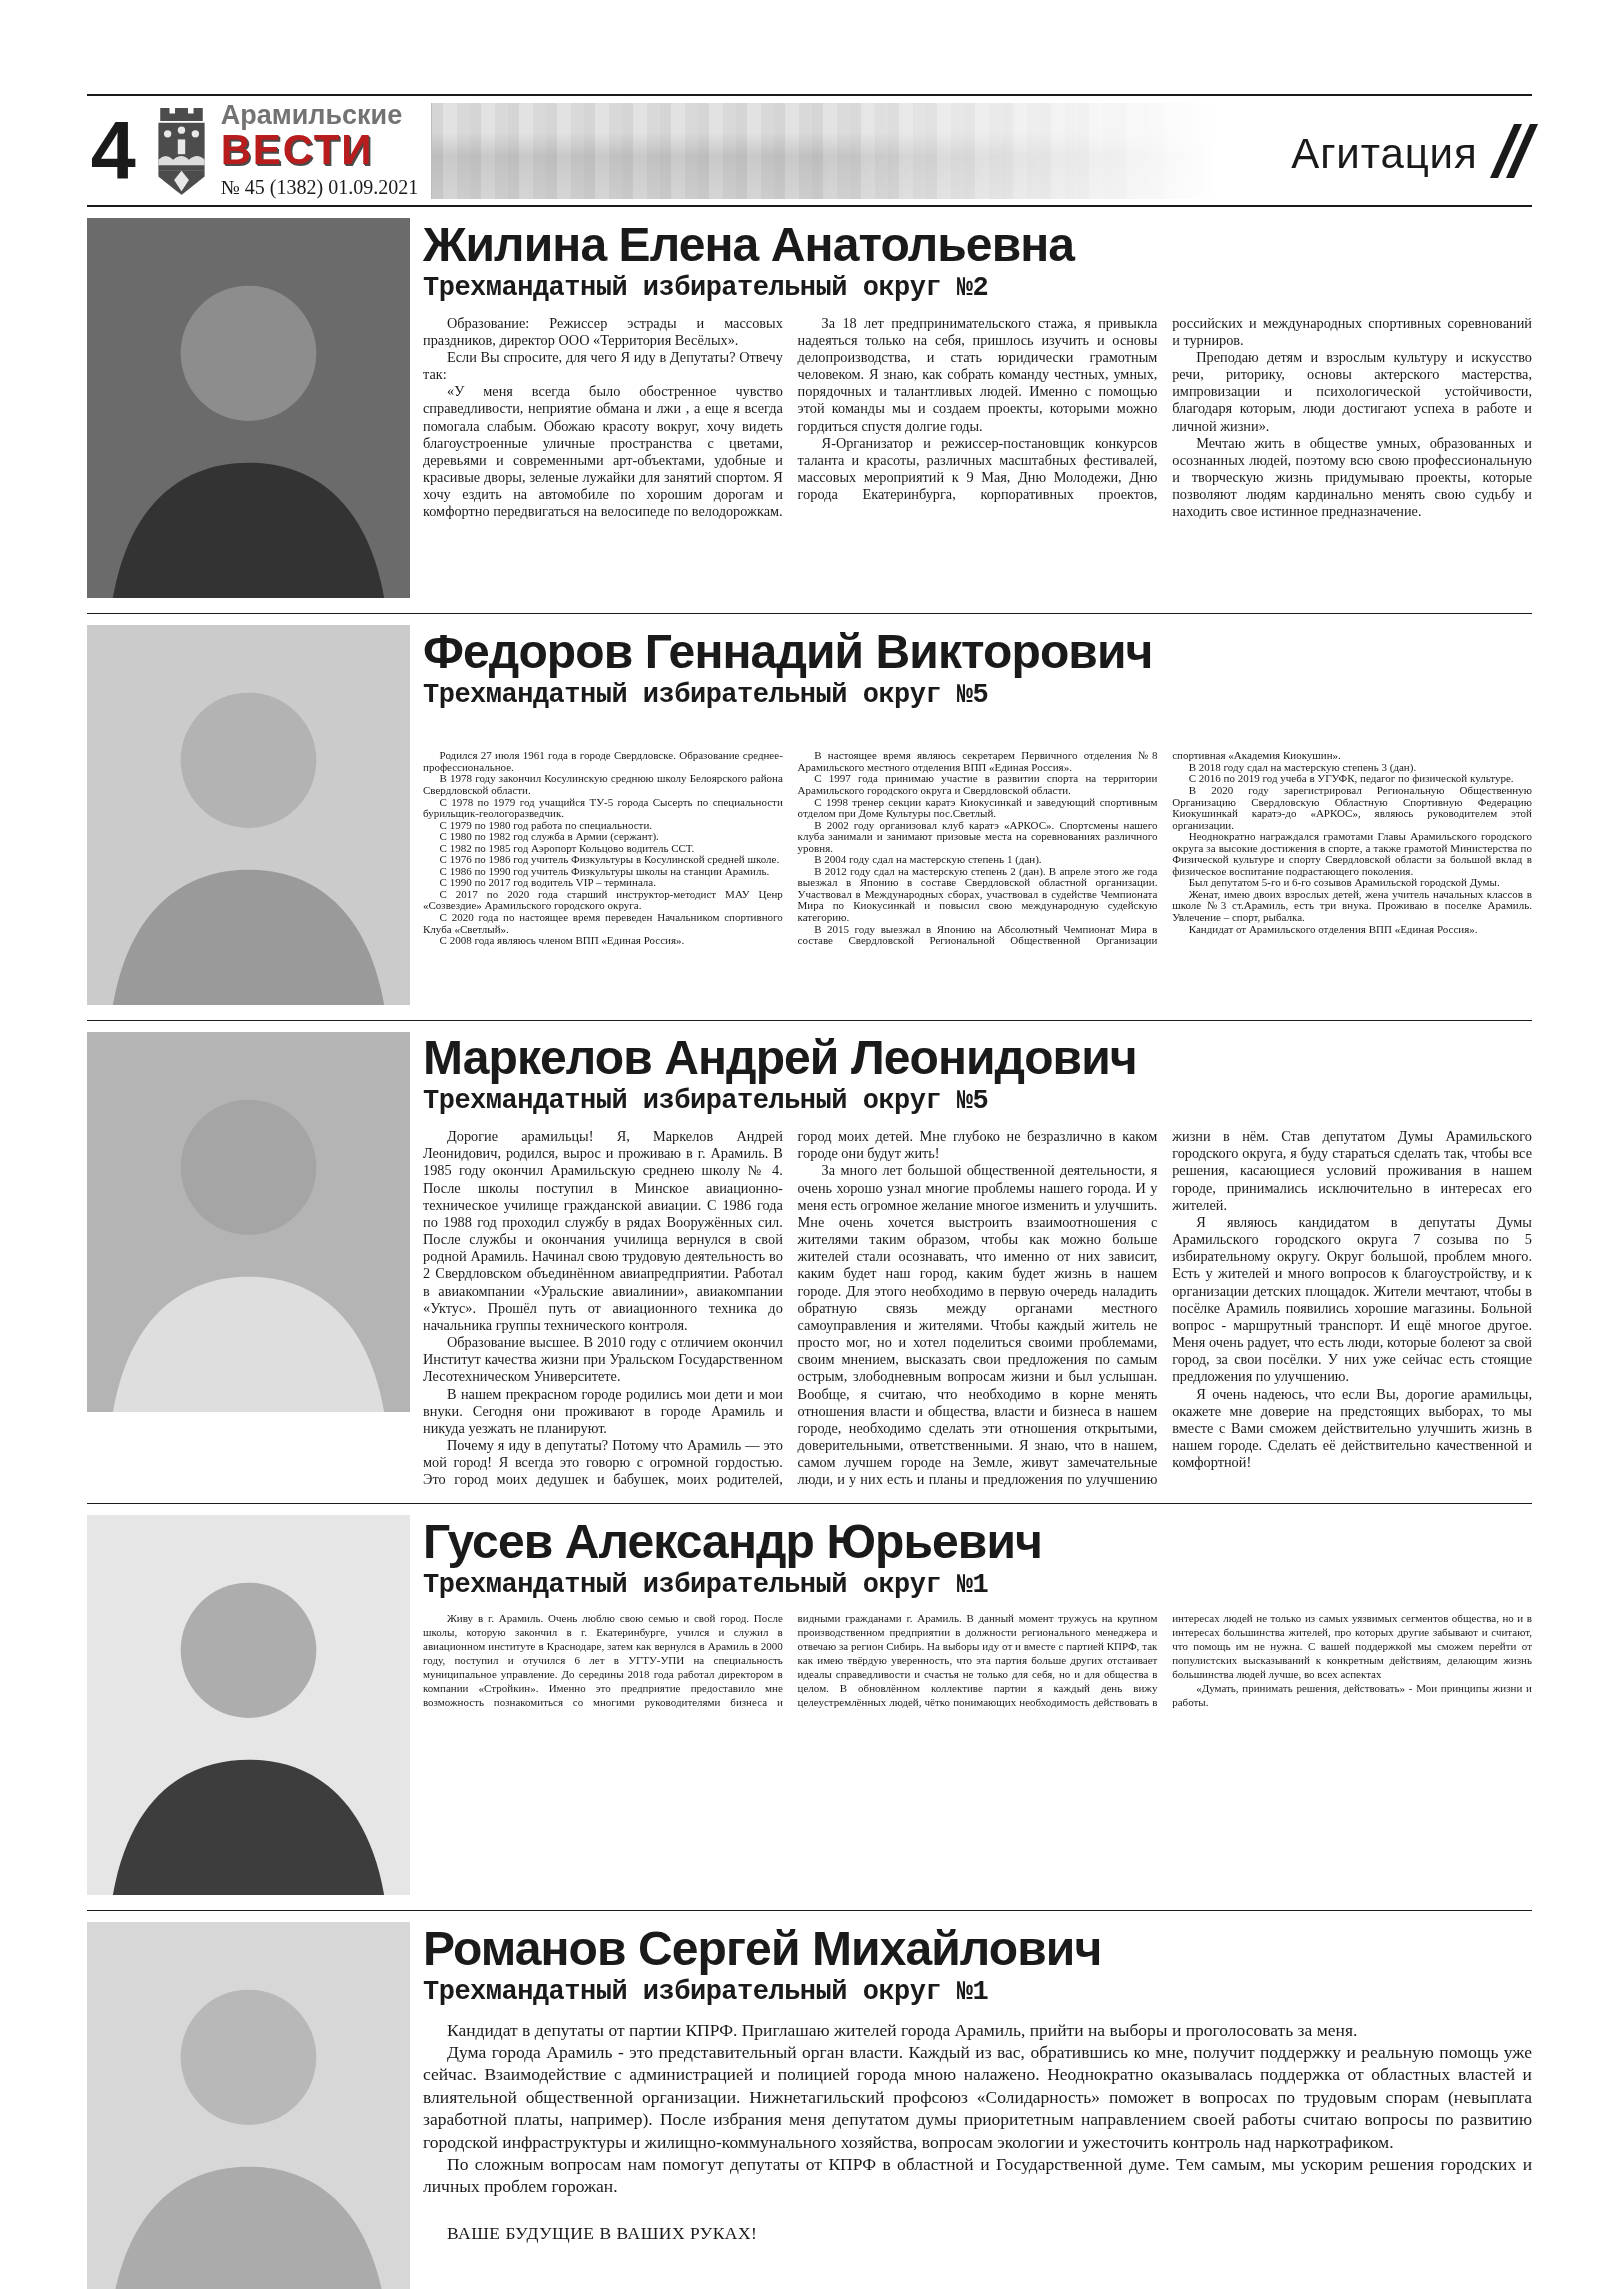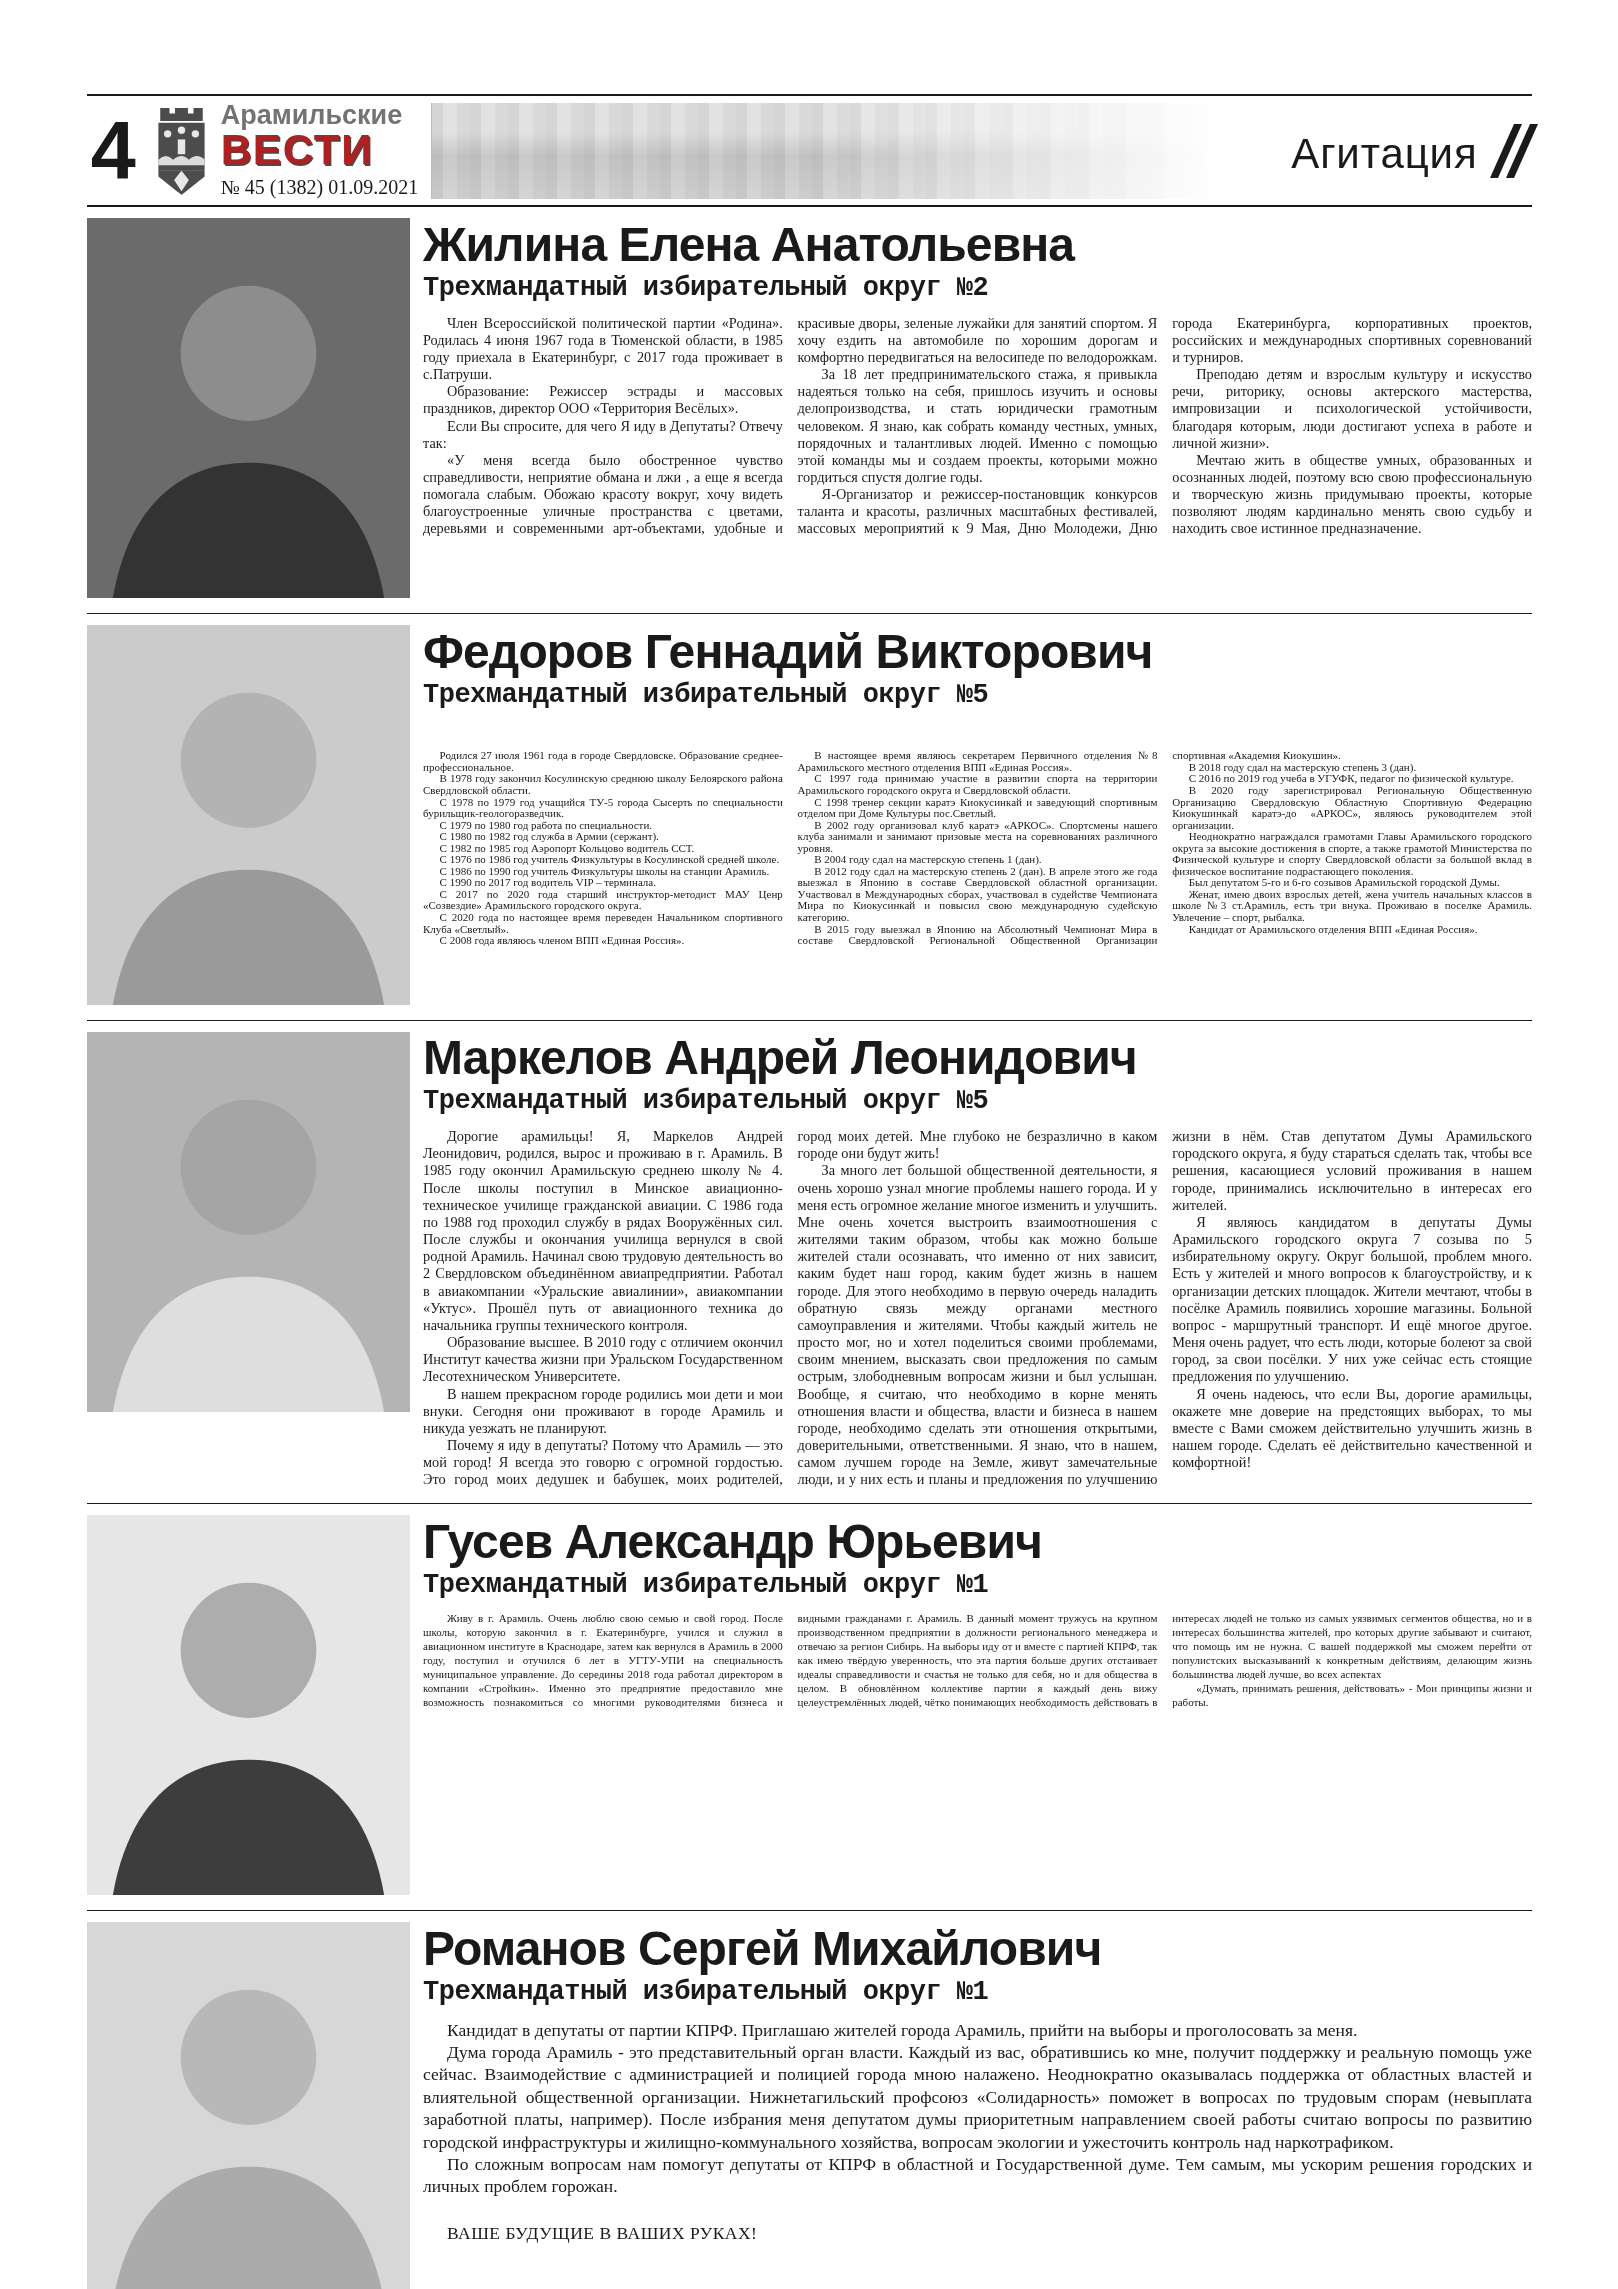--- a/index.html
+++ b/index.html
@@ -95,21 +95,20 @@
       <svg class="tone1" viewBox="0 0 100 118" preserveAspectRatio="none">
         <rect class="bg" x="0" y="0" width="100" height="118"></rect>
         <circle class="head" cx="50" cy="42" r="21"></circle>
         <path class="torso" d="M8 118 C14 84 34 76 50 76 C66 76 86 84 92 118 Z"></path>
       </svg>
     </div>
     <div class="content">
       <h1 class="cand-name">Жилина Елена Анатольевна</h1>
       <h2 class="cand-district">Трехмандатный избирательный округ №2</h2>
       <div class="bio cols3 body-md">
-          <p>Член Всероссийской политической партии «Родина». Родилась 4 июня 1967 года  в Тюменской области, в 1985 году приехала в Екатеринбург, с 2017 года проживает в с.Патруши.</p>
           <p>Образование: Режиссер эстрады и массовых праздников, директор ООО «Территория Весёлых».</p>
           <p>Если Вы  спросите, для чего Я иду в Депутаты? Отвечу так:</p>
           <p>«У меня всегда было обостренное чувство справедливости, неприятие обмана и лжи , а еще я всегда помогала слабым. Обожаю красоту вокруг, хочу видеть благоустроенные уличные пространства с цветами, деревьями и современными арт-объектами, удобные и красивые дворы, зеленые лужайки для занятий спортом. Я хочу ездить на автомобиле по хорошим дорогам и комфортно передвигаться на велосипеде по велодорожкам.</p>
           <p>За 18 лет предпринимательского стажа, я привыкла надеяться только на себя, пришлось изучить и основы делопроизводства, и стать юридически грамотным человеком. Я знаю, как собрать команду честных, умных, порядочных и талантливых людей. Именно с помощью этой команды мы и создаем проекты, которыми можно гордиться спустя долгие годы.</p>
           <p>Я-Организатор и режиссер-постановщик конкурсов таланта и красоты, различных масштабных фестивалей, массовых мероприятий к 9 Мая, Дню Молодежи, Дню города Екатеринбурга, корпоративных проектов, российских и международных спортивных соревнований и турниров.</p>
           <p>Преподаю детям и взрослым культуру и искусство речи, риторику, основы актерского мастерства, импровизации и психологической устойчивости, благодаря которым, люди достигают успеха в работе и личной жизни».</p>
           <p>Мечтаю жить в обществе умных, образованных и осознанных людей, поэтому всю свою профессиональную и творческую жизнь придумываю проекты, которые позволяют людям кардинально менять свою судьбу и находить свое истинное предназначение.</p>
         </div>
     </div>
   </section>

